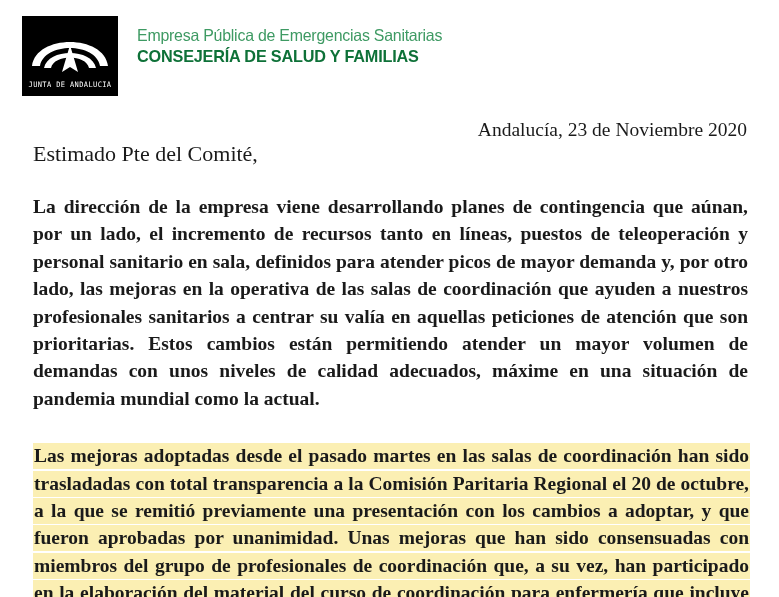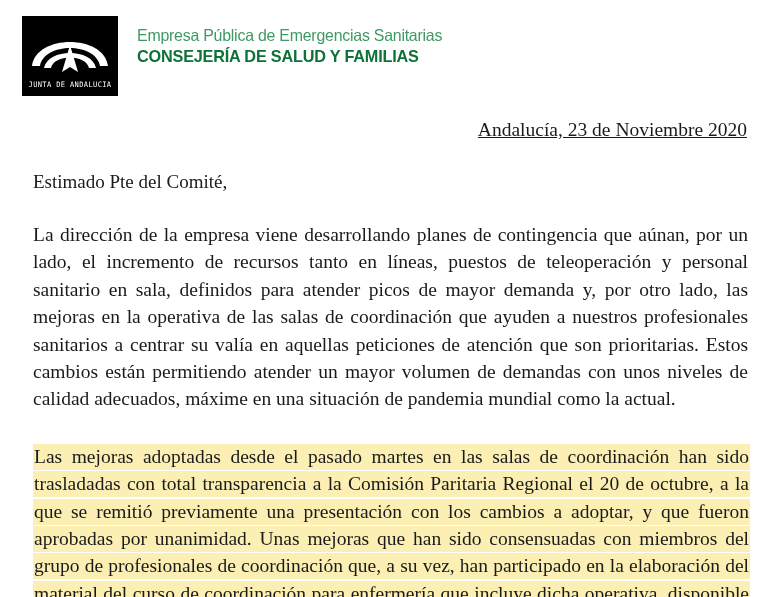--- a/index.html
+++ b/index.html
@@ -102,40 +102,39 @@
     top: 118px;
     width: 715px;
   }
 
   .date-line {
     text-align: right;
     font-size: 19.5px;
     line-height: 24px;
     padding-right: 1px;
     white-space: nowrap;
-    text-decoration: underline;
   }
 
   .salutation {
-    margin-top: 28px;
-    font-size: 19px;
+    font-size: 22px;
     line-height: 24px;
   }
 
   .paragraph {
     margin-top: 27px;
     font-size: 19.5px;
     line-height: 27.4px;
     text-align: justify;
     text-justify: inter-word;
     hyphens: none;
   }
 
   .paragraph.last-line-natural {
     text-align-last: left;
+    font-weight: bold;
   }
 
   
   .paragraph.highlighted {
     margin-top: 30px;
     margin-left: -2px;
     padding-left: 2px;
     width: 717px;
     box-decoration-break: clone;
     -webkit-box-decoration-break: clone;

